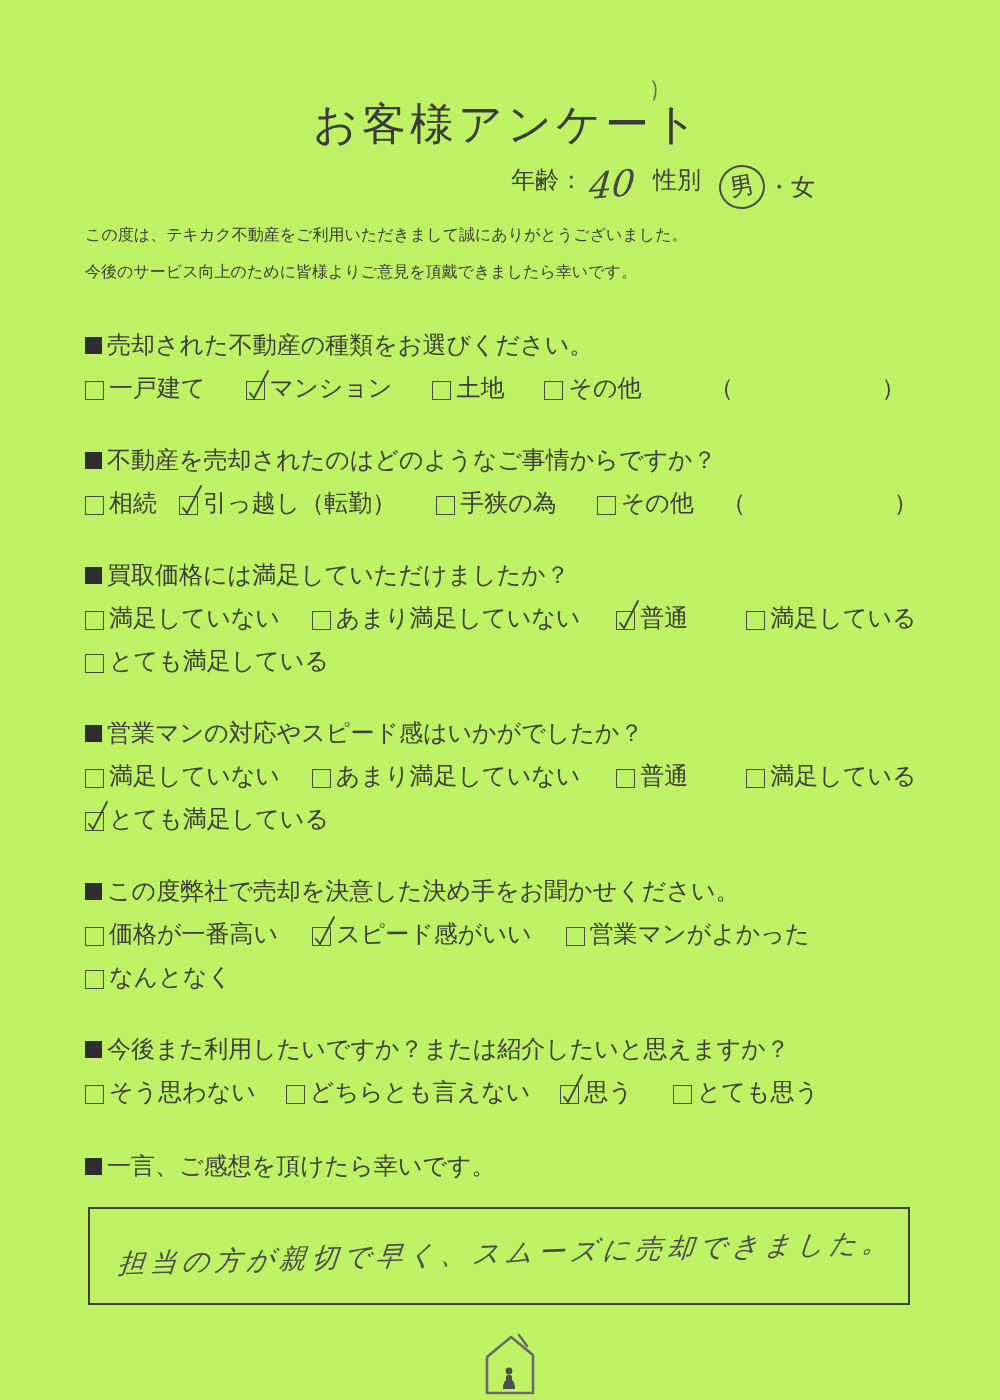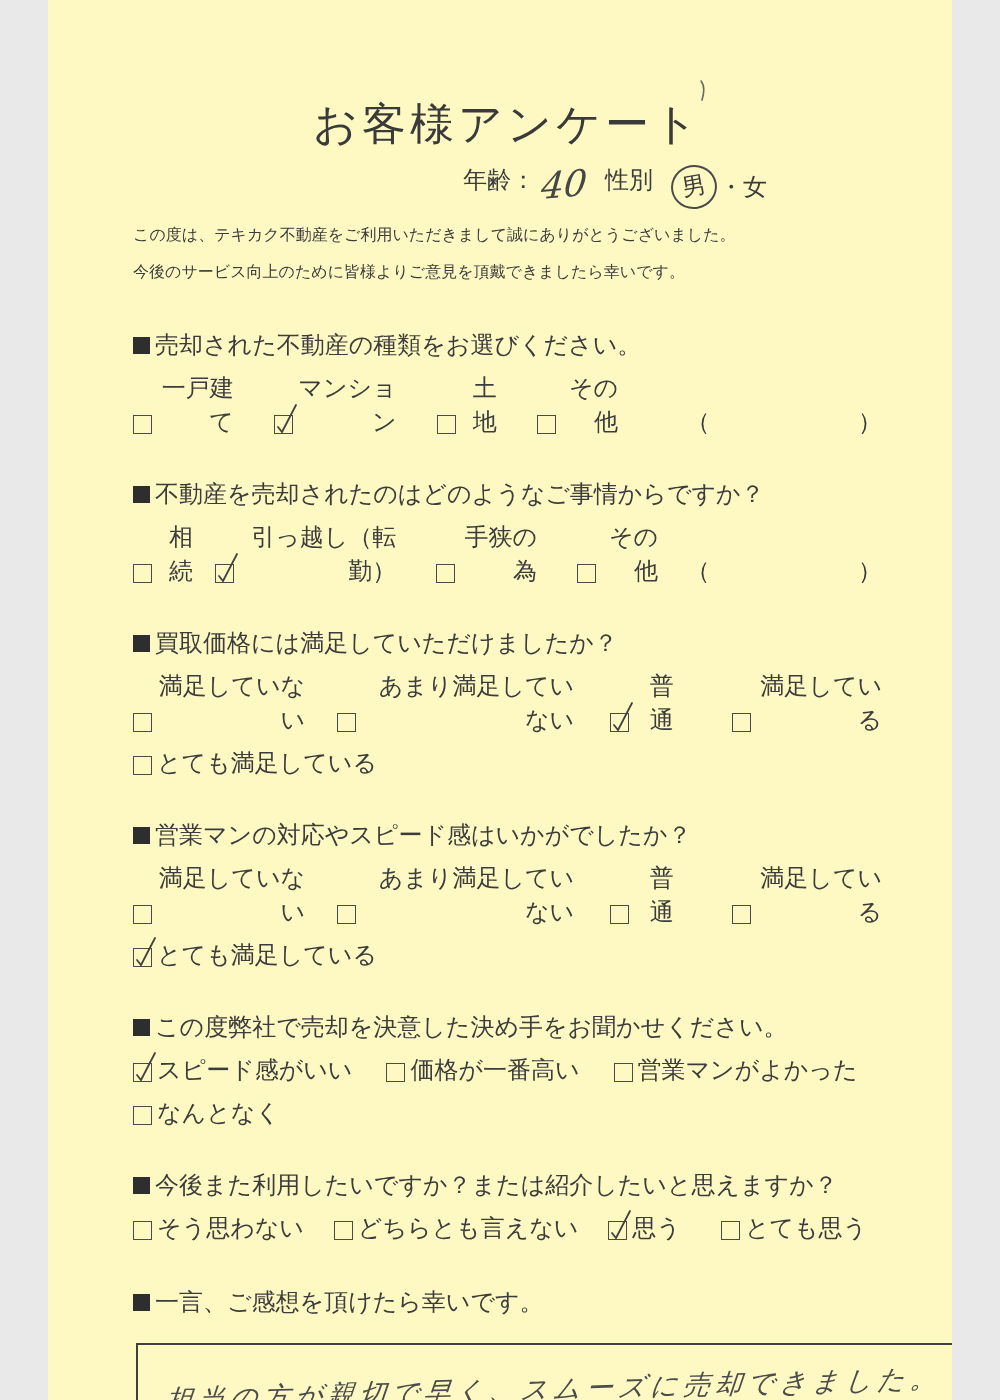--- a/index.html
+++ b/index.html
@@ -1,21 +1,21 @@
 <!DOCTYPE html>
 <html><head>
 <meta charset="utf-8">
 <style>
   html,body{margin:0;padding:0;}
   body{background:#e9e9e9;}
   .sheet{
     position:relative;
-    width:904px;height:1400px;
+    width:1000px;height:1400px;
     margin:0 auto;
-    background:#fef9c3;
+    background:#bef264;
     font-family:"DejaVu Serif","Liberation Serif",serif;
     color:#3c3c3c;
     overflow:hidden;
   }
   .content{padding:0 70px 0 85px;}
 
   
   .title{
     margin-top:95px;
     text-align:center;
@@ -296,31 +296,31 @@
         </span>
       </div>
     </div>
 
     <div class="section">
       <div class="q-head">
         <span class="bullet"></span>
         <span>この度弊社で売却を決意した決め手をお聞かせください。</span>
       </div>
       <div class="opt-row">
+        <span class="opt" style="margin-right:34px">
+          <span class="box"></span>
+          <span>価格が一番高い</span>
+        </span>
         <span class="opt checked" style="margin-right:34px">
           <span class="box">
               <svg class="tick" viewBox="0 0 26 34">
                 <path d="M5 25 L9 30 L23 3" stroke="#424242" stroke-width="1.8" fill="none" stroke-linecap="round"></path>
               </svg>
             </span>
           <span>スピード感がいい</span>
-        </span>
-        <span class="opt" style="margin-right:34px">
-          <span class="box"></span>
-          <span>価格が一番高い</span>
         </span>
         <span class="opt" style="margin-right:0">
           <span class="box"></span>
           <span>営業マンがよかった</span>
         </span>
       </div>
       <div class="opt-row">
         <span class="opt">
           <span class="box"></span>
           <span>なんとなく</span>

